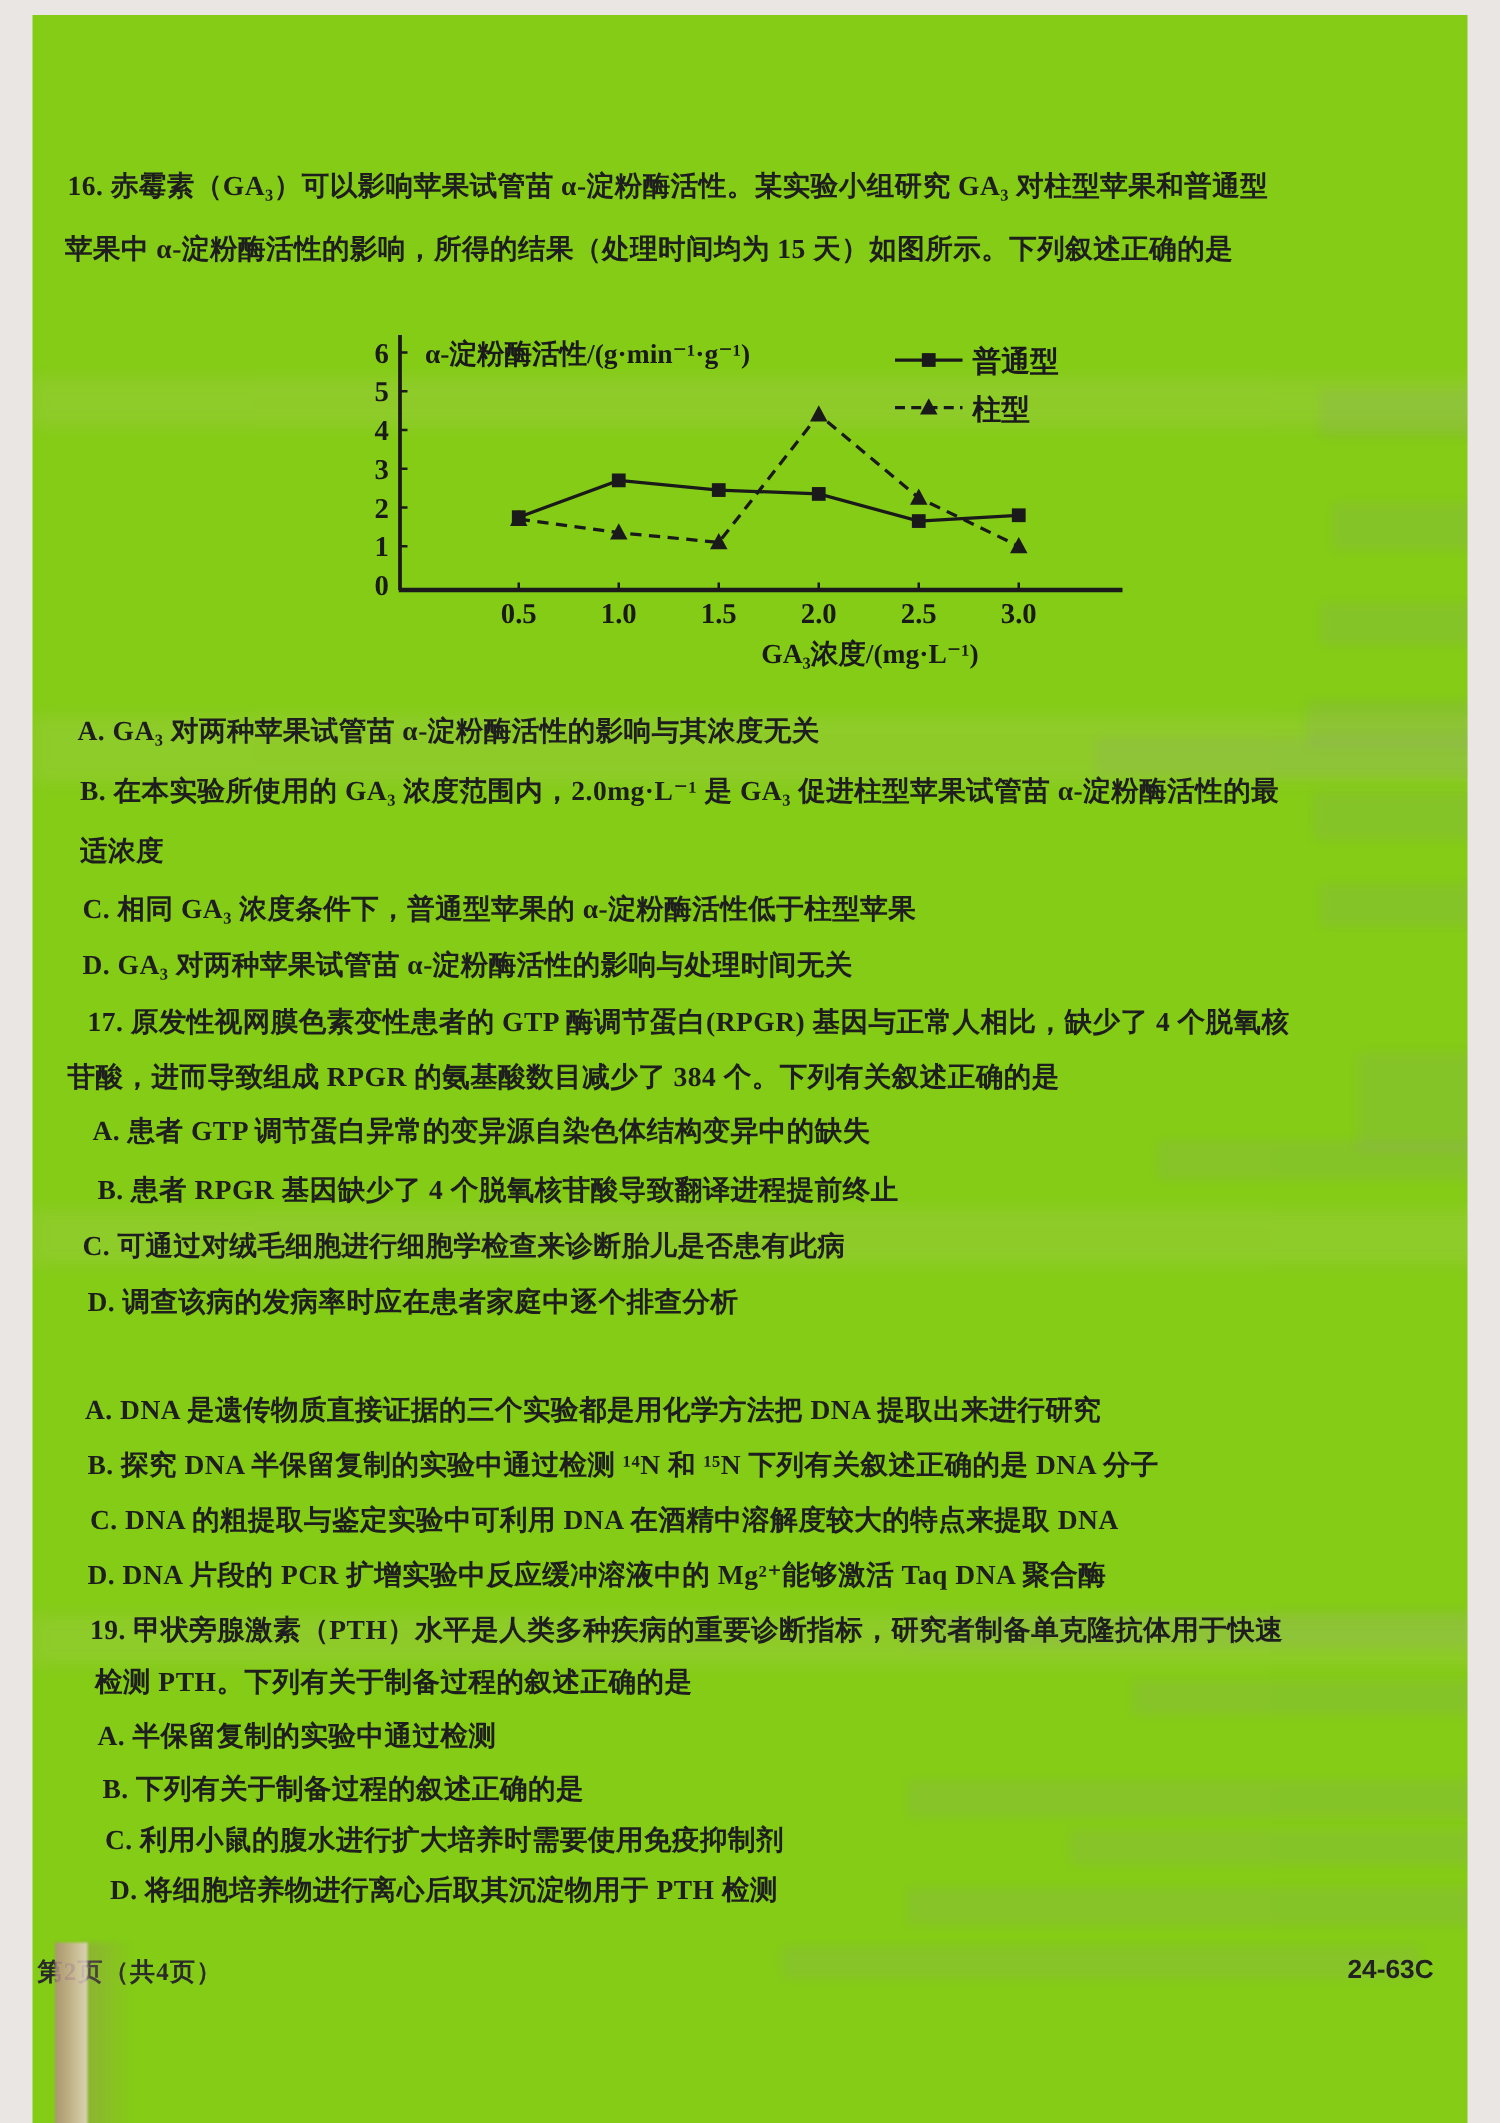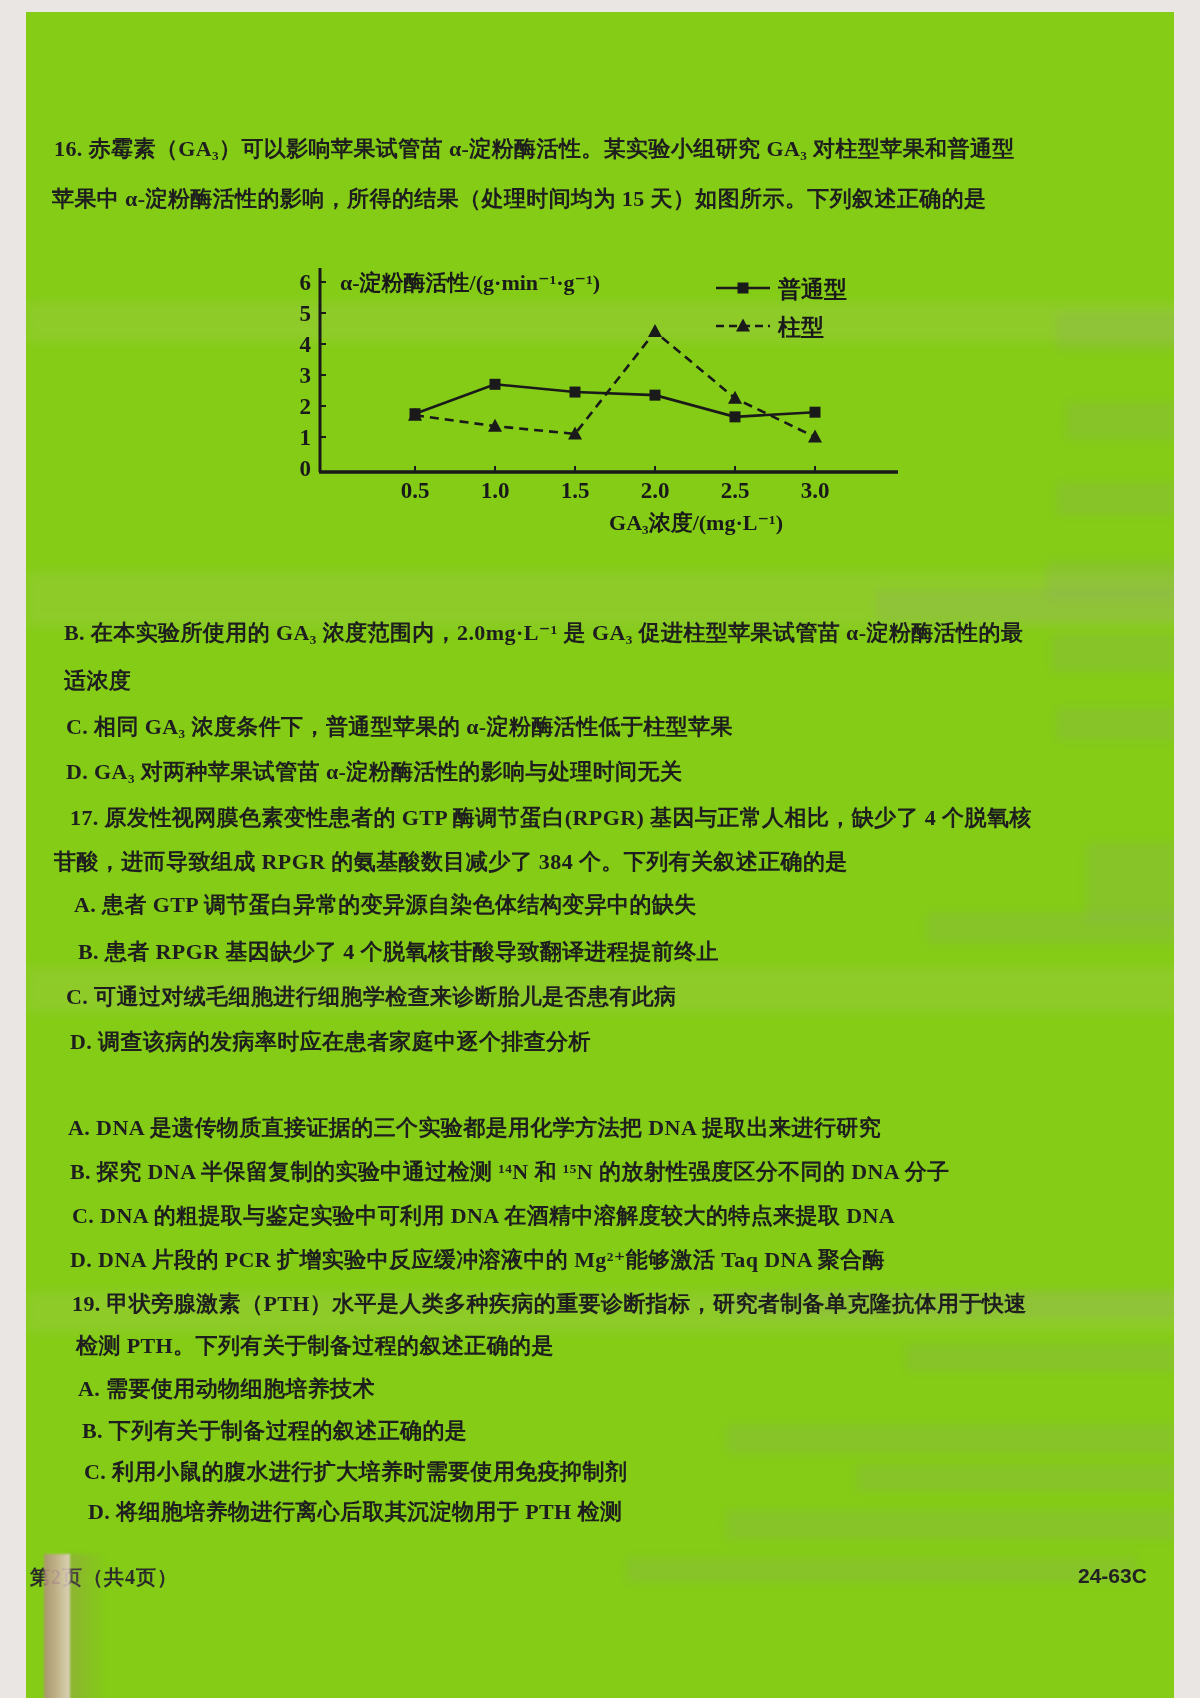--- a/index.html
+++ b/index.html
@@ -139,40 +139,41 @@
         <path d="M 539 187.5 L 546 200.5 L 532 200.5 Z" fill="#1a1a1a"></path>
         <line x1="440" y1="46" x2="494" y2="46" stroke="#1a1a1a" stroke-width="2.6"></line>
         <rect x="461.5" y="40.5" width="11" height="11" fill="#1a1a1a"></rect>
         <text x="502" y="55" font-size="23" font-weight="700" fill="#1a1a1a">普通型</text>
         <line x1="440" y1="84" x2="494" y2="84" stroke="#1a1a1a" stroke-width="2.6" stroke-dasharray="8 5"></line>
         <path d="M 467 76.5 L 474 89.5 L 460 89.5 Z" fill="#1a1a1a"></path>
         <text x="502" y="93" font-size="23" font-weight="700" fill="#1a1a1a">柱型</text>
       </svg>
   </div>
 
+  <div class="line opt" style="left:36px;top:558px">A. GA₃ 对两种苹果试管苗 α-淀粉酶活性的影响与其浓度无关</div>
   <div class="line opt" style="left:38px;top:606px">B. 在本实验所使用的 GA₃ 浓度范围内，2.0mg·L⁻¹ 是 GA₃ 促进柱型苹果试管苗 α-淀粉酶活性的最</div>
   <div class="line opt" style="left:38px;top:654px">适浓度</div>
   <div class="line opt" style="left:40px;top:700px">C. 相同 GA₃ 浓度条件下，普通型苹果的 α-淀粉酶活性低于柱型苹果</div>
   <div class="line opt" style="left:40px;top:745px">D. GA₃ 对两种苹果试管苗 α-淀粉酶活性的影响与处理时间无关</div>
 
   <div class="line stem" style="left:44px;top:791px">17. 原发性视网膜色素变性患者的 GTP 酶调节蛋白(RPGR) 基因与正常人相比，缺少了 4 个脱氧核</div>
   <div class="line stem" style="left:28px;top:835px">苷酸，进而导致组成 RPGR 的氨基酸数目减少了 384 个。下列有关叙述正确的是</div>
   <div class="line opt" style="left:48px;top:878px">A. 患者 GTP 调节蛋白异常的变异源自染色体结构变异中的缺失</div>
   <div class="line opt" style="left:52px;top:925px">B. 患者 RPGR 基因缺少了 4 个脱氧核苷酸导致翻译进程提前终止</div>
   <div class="line opt" style="left:40px;top:970px">C. 可通过对绒毛细胞进行细胞学检查来诊断胎儿是否患有此病</div>
   <div class="line opt" style="left:44px;top:1015px">D. 调查该病的发病率时应在患者家庭中逐个排查分析</div>
 
   <div class="line opt" style="left:42px;top:1101px">A. DNA 是遗传物质直接证据的三个实验都是用化学方法把 DNA 提取出来进行研究</div>
-  <div class="line opt" style="left:44px;top:1145px">B. 探究 DNA 半保留复制的实验中通过检测 ¹⁴N 和 ¹⁵N 的放射性强度区分不同的 DNA 分子</div>
+  <div class="line opt" style="left:44px;top:1145px">B. 探究 DNA 半保留复制的实验中通过检测 ¹⁴N 和 ¹⁵N 下列有关叙述正确的是 DNA 分子</div>
   <div class="line opt" style="left:46px;top:1189px">C. DNA 的粗提取与鉴定实验中可利用 DNA 在酒精中溶解度较大的特点来提取 DNA</div>
   <div class="line opt" style="left:44px;top:1233px">D. DNA 片段的 PCR 扩增实验中反应缓冲溶液中的 Mg²⁺能够激活 Taq DNA 聚合酶</div>
 
   <div class="line stem" style="left:46px;top:1277px">19. 甲状旁腺激素（PTH）水平是人类多种疾病的重要诊断指标，研究者制备单克隆抗体用于快速</div>
   <div class="line stem" style="left:50px;top:1319px">检测 PTH。下列有关于制备过程的叙述正确的是</div>
-  <div class="line opt" style="left:52px;top:1362px">A. 需要使用动物细胞培养技术</div>
+  <div class="line opt" style="left:52px;top:1362px">A. 半保留复制的实验中通过检测</div>
   <div class="line opt" style="left:56px;top:1404px">B. 下列有关于制备过程的叙述正确的是</div>
   <div class="line opt" style="left:58px;top:1445px">C. 利用小鼠的腹水进行扩大培养时需要使用免疫抑制剂</div>
   <div class="line opt" style="left:62px;top:1485px">D. 将细胞培养物进行离心后取其沉淀物用于 PTH 检测</div>
 
   <div class="footer-left">第2页（共4页）</div>
   <div class="footer-right">24-63C</div>
 
   <div class="scan-strip-shadow"></div>
   <div class="scan-strip"></div>
 </div>

